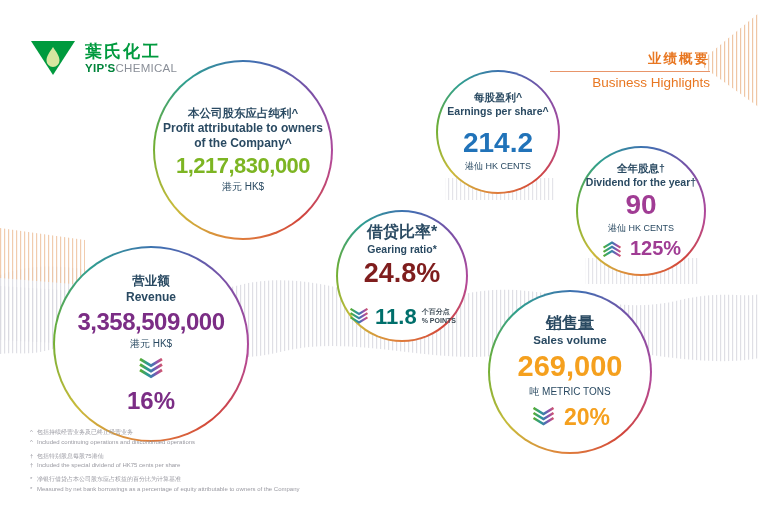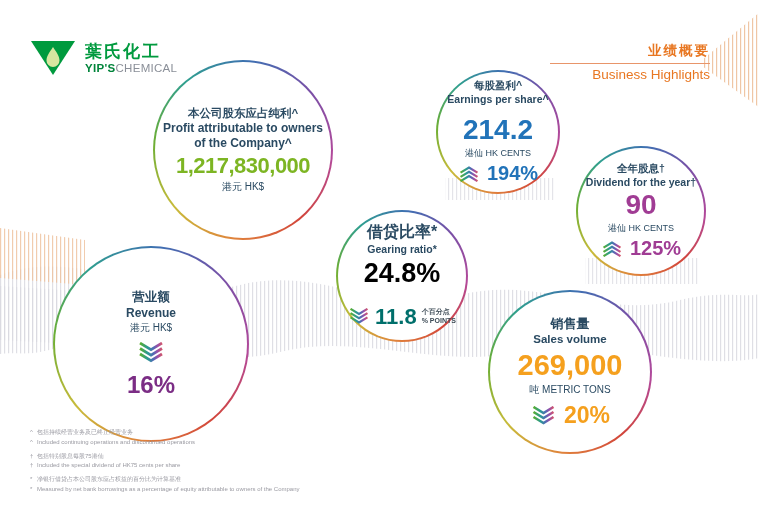--- a/index.html
+++ b/index.html
@@ -10,21 +10,21 @@
   
   .logo{position:absolute;left:30px;top:40px;display:flex;align-items:center;gap:9px;z-index:2;}
   .logo-text .cn{color:#009a3e;font-size:17px;font-weight:bold;letter-spacing:2px;line-height:1.1;}
   .logo-text .en{font-size:11.5px;letter-spacing:0.3px;}
   .logo-text .en b{color:#00843a;}
   .logo-text .en span{color:#8a8f98;}
 
   
   .header{position:absolute;top:42px;right:50px;text-align:right;z-index:2;}
   .header .cn{color:#e87722;font-size:13.5px;font-weight:bold;letter-spacing:2px;
-              border-bottom:1.5px solid #e8956a;padding-bottom:3px;margin-bottom:3px;width:160px;}
+              border-bottom:1.5px solid #e8956a;padding-bottom:3px;margin-bottom:3px;width:160px;margin-top:8px;}
   .header .en{color:#e87722;font-size:13.5px;}
 
   
   .circle{position:absolute;border-radius:50%;z-index:1;
           background:conic-gradient(from 140deg,#d2453a,#e0823c,#c8bb3a,#6cae35,#2f9f8f,#3f6fb2,#7b4fa6,#b3499a,#d2453a);}
   .inner{position:absolute;inset:2px;background:#fff;border-radius:50%;
          display:flex;flex-direction:column;align-items:center;justify-content:center;
          text-align:center;padding:6px;box-sizing:border-box;}
   .t-cn{font-weight:bold;color:#2a4a62;}
   .t-en{font-weight:bold;color:#2a4a62;line-height:1.2;}
@@ -56,35 +56,35 @@
   .c-dividend .t-en{font-size:10.5px;}
   .c-dividend .value{font-size:28px;color:#a03c94;margin-top:1px;}
   .c-dividend .unit{font-size:9px;}
   .c-dividend .pct{font-size:20px;color:#a03c94;}
   .c-dividend .change{margin-top:2px;}
   .c-dividend .arrow{width:22px;height:17px;}
 
   .c-gearing{left:336px;top:210px;width:132px;height:132px;}
   .c-gearing .t-cn{font-size:16px;}
   .c-gearing .t-en{font-size:10.5px;}
-  .c-gearing .value{font-size:27px;color:#000000;margin-top:2px;}
+  .c-gearing .value{font-size:27px;color:#7f1d1d;margin-top:2px;}
   .c-gearing .pct{font-size:22px;color:#006f6b;}
   .c-gearing .change{margin-top:15px;gap:5px;}
   .c-gearing .arrow{width:22px;height:17px;}
 
   .c-revenue{left:53px;top:246px;width:196px;height:196px;}
   .c-revenue .t-cn{font-size:12.5px;}
   .c-revenue .t-en{font-size:12px;}
   .c-revenue .value{font-size:24px;color:#7b2d85;letter-spacing:-0.5px;margin-top:4px;}
   .c-revenue .pct{font-size:24px;color:#7b2d85;}
   .c-revenue .change{margin-top:7px;flex-direction:column;}
   .c-revenue .arrow{width:30px;height:22px;}
 
   .c-sales{left:488px;top:290px;width:164px;height:164px;}
-  .c-sales .t-cn{font-size:13px;}
+  .c-sales .t-cn{font-size:16px;text-decoration:underline;}
   .c-sales .t-en{font-size:11.5px;}
   .c-sales .value{font-size:29px;color:#f5a01e;margin-top:2px;}
   .c-sales .pct{font-size:23px;color:#f5a01e;}
   .c-sales .change{margin-top:5px;}
   .c-sales .arrow{width:27px;height:20px;}
 
   
   .footnotes{position:absolute;left:30px;bottom:16px;z-index:2;color:#9a9aa2;font-size:6px;line-height:1.55;}
   .fn-group{margin-bottom:5px;}
   .fn-line{white-space:nowrap;}
@@ -148,28 +148,20 @@
       <div class="unit">港元 HK$</div>
     </div>
   </div>
 
   <div class="circle c-eps">
     <div class="inner">
       <div class="t-cn">每股盈利^</div>
       <div class="t-en">Earnings per share^</div>
       <div class="value">214.2</div>
       <div class="unit">港仙 HK CENTS</div>
-      <div class="change">
-        <svg class="arrow" viewBox="0 0 26 20">
-          <path d="M3 9 L13 3 L23 9" stroke="url(#arrowGrad)" stroke-width="2.6" fill="none"></path>
-          <path d="M3 14 L13 8 L23 14" stroke="url(#arrowGrad)" stroke-width="2.6" fill="none"></path>
-          <path d="M3 19 L13 13 L23 19" stroke="url(#arrowGrad)" stroke-width="2.6" fill="none"></path>
-        </svg>
-        <span class="pct">194%</span>
-      </div>
     </div>
   </div>
 
   <div class="circle c-dividend">
     <div class="inner">
       <div class="t-cn">全年股息†</div>
       <div class="t-en">Dividend for the year†</div>
       <div class="value">90</div>
       <div class="unit">港仙 HK CENTS</div>
       <div class="change">
@@ -200,20 +192,21 @@
           <span>% POINTS</span>
         </span>
       </div>
     </div>
   </div>
 
   <div class="circle c-revenue">
     <div class="inner">
       <div class="t-cn">营业额</div>
       <div class="t-en">Revenue</div>
+      <div class="value">3,358,509,000</div>
       <div class="unit">港元 HK$</div>
       <div class="change">
         <svg class="arrow" viewBox="0 0 26 20">
           <path d="M3 1 L13 7 L23 1" stroke="url(#arrowGrad)" stroke-width="2.6" fill="none"></path>
           <path d="M3 6 L13 12 L23 6" stroke="url(#arrowGrad)" stroke-width="2.6" fill="none"></path>
           <path d="M3 11 L13 17 L23 11" stroke="url(#arrowGrad)" stroke-width="2.6" fill="none"></path>
         </svg>
         <span class="pct">16%</span>
       </div>
     </div>

